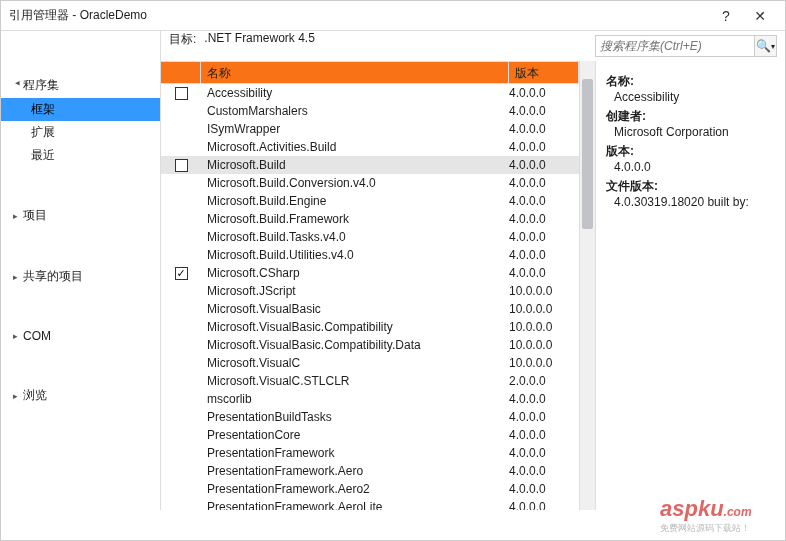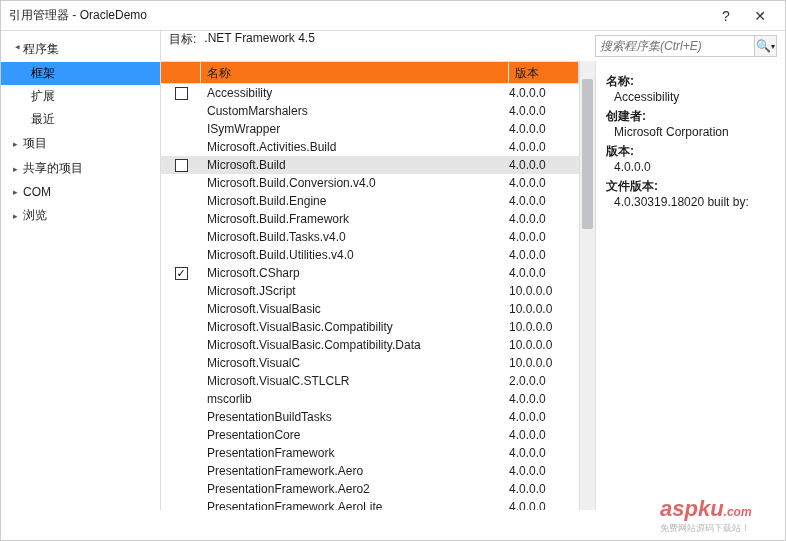--- a/index.html
+++ b/index.html
@@ -2,21 +2,21 @@
 <html><head>
 <meta charset="utf-8">
 <style>
 * { box-sizing: border-box; margin: 0; padding: 0; }
 body { font-family: "Microsoft YaHei", "Segoe UI", sans-serif; font-size: 12px; background: #fff; color: #1e1e1e; width: 786px; height: 541px; overflow: hidden; border: 1px solid #ccc; }
 .titlebar { height: 30px; display: flex; align-items: center; padding: 0 8px; border-bottom: 1px solid #ddd; }
 .titlebar .title { flex: 1; font-size: 12px; }
 .titlebar .btn { width: 34px; height: 28px; display: flex; align-items: center; justify-content: center; font-size: 14px; color: #333; }
 .main { display: flex; height: 479px; }
 .sidebar { width: 160px; border-right: 1px solid #ddd; padding: 6px 0; }
-.side-group { padding: 4px 12px; display: flex; align-items: center; cursor: default; }
+.side-group { padding: 4px 12px; display: flex; align-items: center; cursor: default; margin-top: 36px; }
 .side-group .chev { width: 10px; display: inline-block; font-size: 9px; color: #555; }
 .side-group.active .chev { transform: rotate(90deg); }
 .side-sub { padding: 3px 12px 3px 30px; cursor: default; }
 .side-sub.selected { background: #3399ff; color: #000000; }
 .content { flex: 1; display: flex; flex-direction: column; position: relative; }
 .target-row { height: 30px; display: flex; align-items: flex-start; padding: 0 8px; }
 .target-label { margin-right: 8px; }
 .search-wrap { position: absolute; right: 8px; top: 4px; display: flex; align-items: center; }
 .search-input { width: 160px; height: 22px; border: 1px solid #ccc; padding: 0 4px; font-size: 12px; font-style: italic; color: #888; }
 .search-btn { width: 22px; height: 22px; border: 1px solid #ccc; border-left: none; background: #f5f5f5; display: flex; align-items: center; justify-content: center; }

